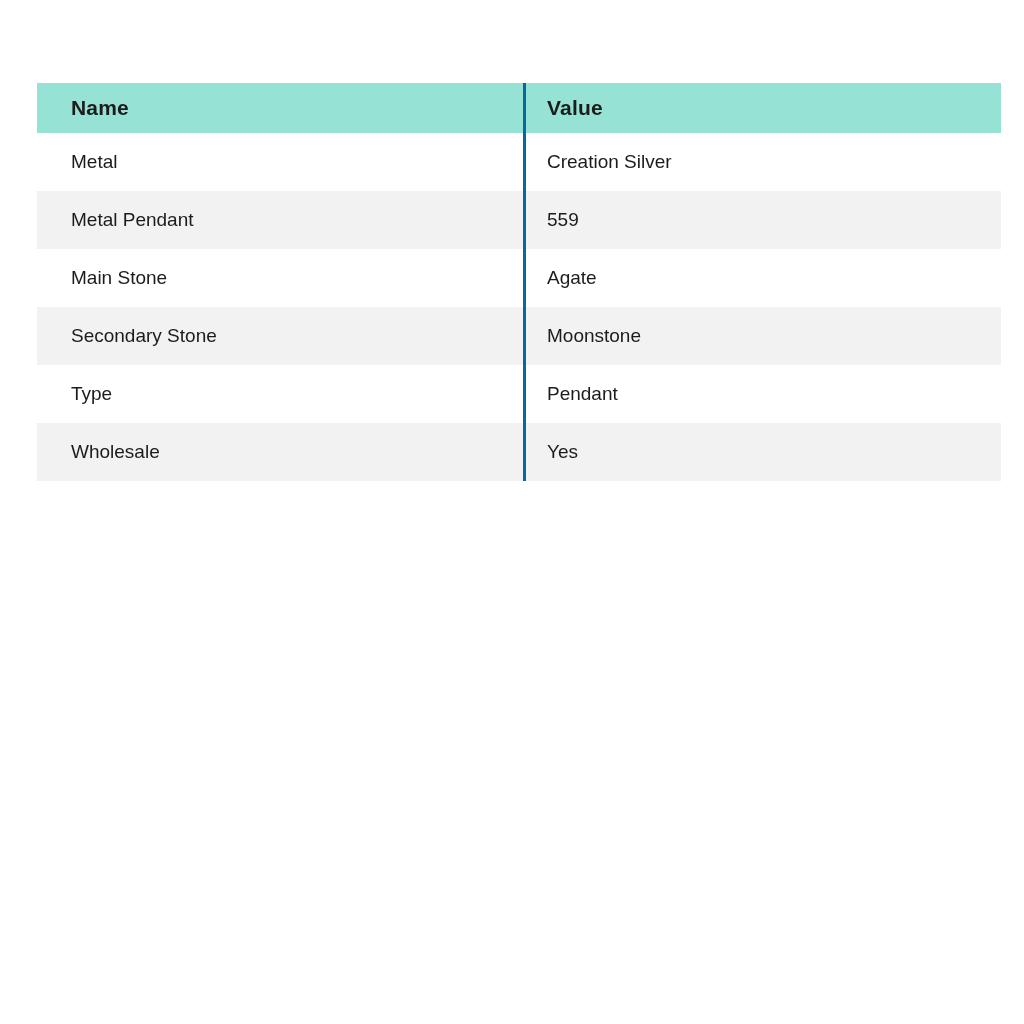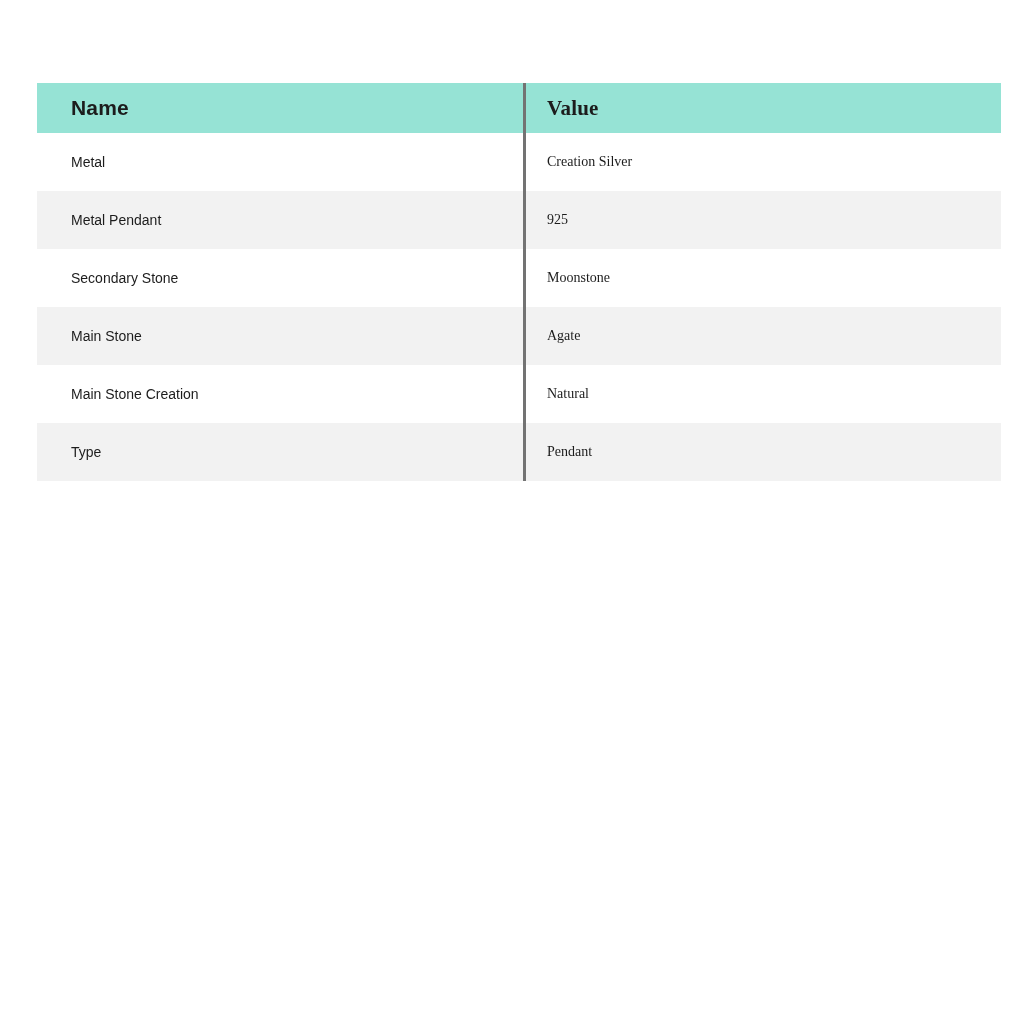--- a/index.html
+++ b/index.html
@@ -35,30 +35,29 @@
     font-size: 21px;
     font-weight: 700;
     letter-spacing: 0.2px;
     padding-left: 34px;
     background: #96e3d5;
     margin-left: 24px;
   }
   td {
     height: 58px;
     vertical-align: middle;
-    font-size: 14px;
+    font-size: 19px;
     font-weight: 400;
     padding-left: 34px;
     background: #ffffff;
   }
   tbody tr:nth-child(even) td { background: #f2f2f2; }
   th.value-col, td.value-col {
-    border-left: 3px solid #737373;
+    border-left: 3px solid #0369a1;
     padding-left: 21px;
-    font-family: Liberation Serif, serif;
   }
 </style>
 </head>
 <body>
 
 <div class="page">
   <table class="spec-table">
     <colgroup>
       <col class="col-name">
       <col class="col-value">
@@ -69,33 +68,33 @@
         <th class="value-col">Value</th>
       </tr>
     </thead>
     <tbody id="rows-body">
         <tr>
           <td class="name-col">Metal</td>
           <td class="value-col">Creation Silver</td>
         </tr>
         <tr>
           <td class="name-col">Metal Pendant</td>
-          <td class="value-col">925</td>
+          <td class="value-col">559</td>
+        </tr>
+        <tr>
+          <td class="name-col">Main Stone</td>
+          <td class="value-col">Agate</td>
         </tr>
         <tr>
           <td class="name-col">Secondary Stone</td>
           <td class="value-col">Moonstone</td>
         </tr>
         <tr>
-          <td class="name-col">Main Stone</td>
-          <td class="value-col">Agate</td>
+          <td class="name-col">Type</td>
+          <td class="value-col">Pendant</td>
         </tr>
         <tr>
-          <td class="name-col">Main Stone Creation</td>
-          <td class="value-col">Natural</td>
-        </tr>
-        <tr>
-          <td class="name-col">Type</td>
-          <td class="value-col">Pendant</td>
+          <td class="name-col">Wholesale</td>
+          <td class="value-col">Yes</td>
         </tr>
       </tbody>
   </table>
 </div>
 
 </body></html>

